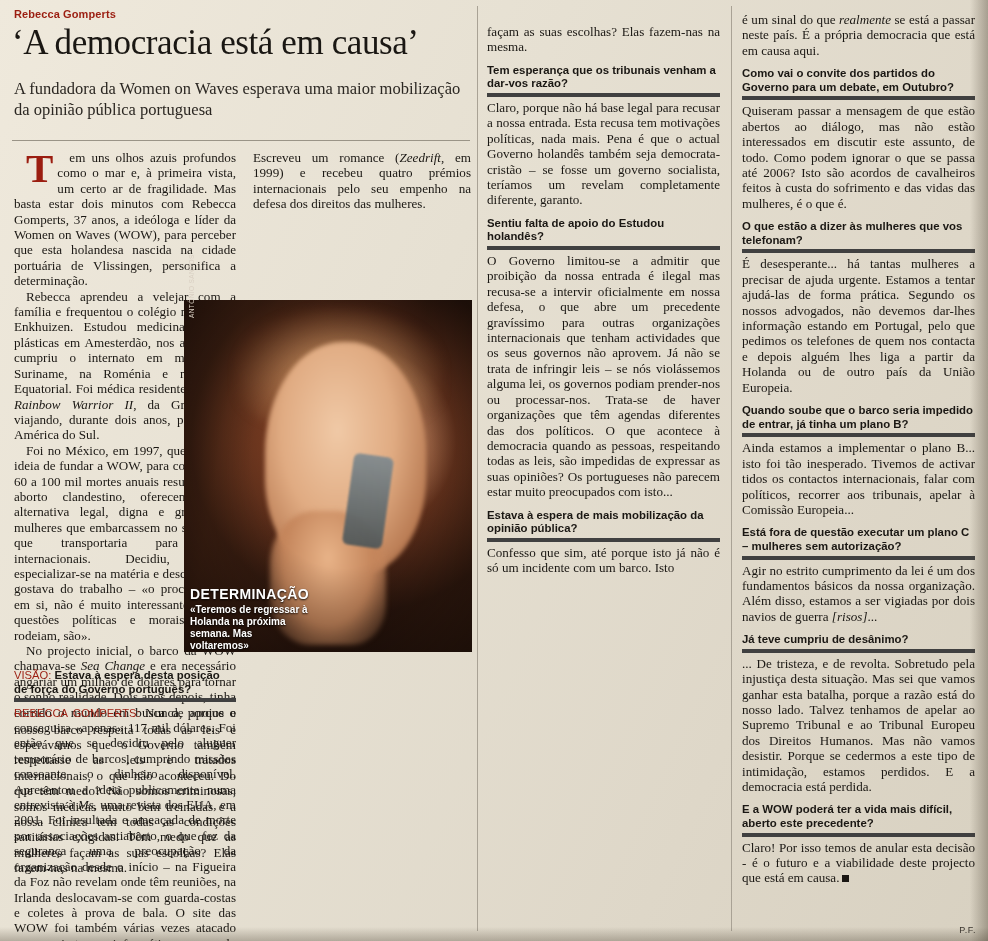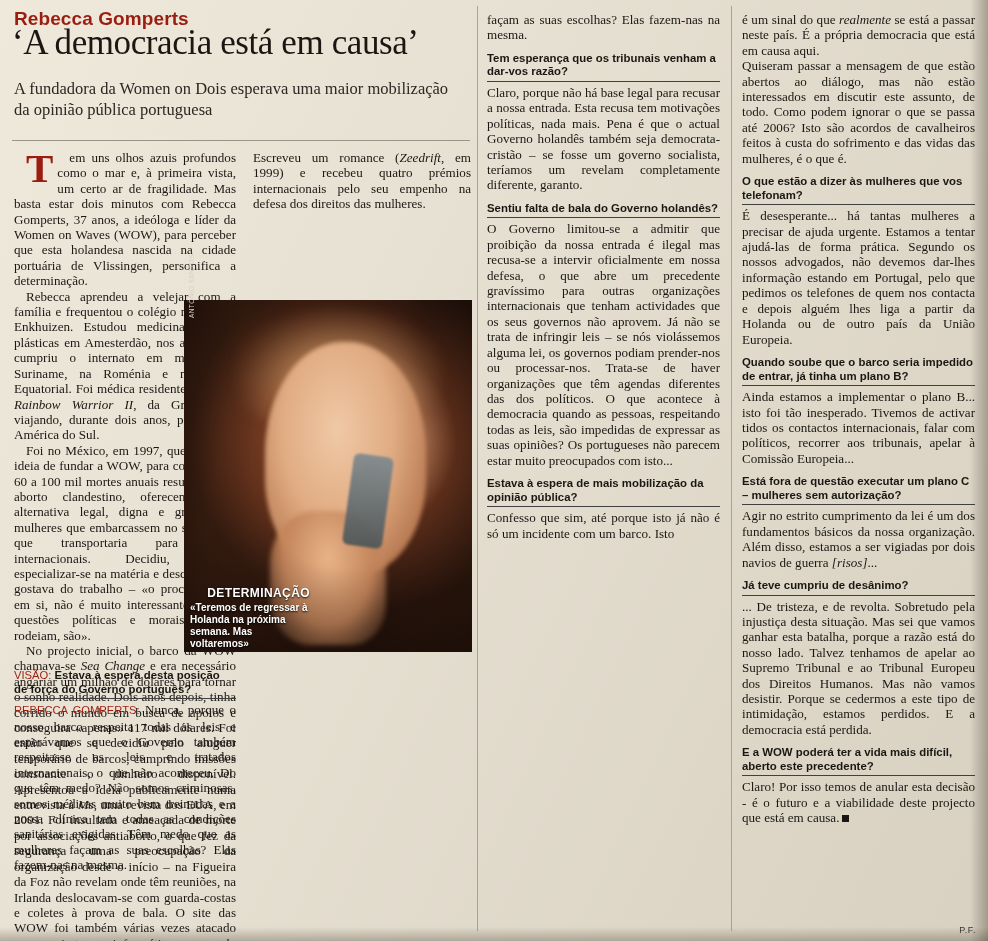--- a/index.html
+++ b/index.html
@@ -25,21 +25,21 @@
     pointer-events: none;
     z-index: 0;
   }
   .page > * { position: relative; z-index: 1; }
 
   .kicker {
     position: absolute;
     left: 14px; top: 8px;
     font-family: "Liberation Sans", sans-serif;
     font-weight: bold;
-    font-size: 19px;
+    font-size: 11px;
     color: #9b1d10;
     letter-spacing: .1px;
   }
   .headline {
     position: absolute;
     left: 12px; top: 24px;
     width: 470px;
     font-family: "Liberation Serif", serif;
     font-weight: normal;
     font-size: 35px;
@@ -170,48 +170,47 @@
   .caption {
     position: absolute;
     left: 190px; top: 586px;
     width: 120px;
     font-family: "Liberation Sans", sans-serif;
     color: #ffffff;
     text-shadow: 0 1px 2px rgba(0,0,0,.9);
   }
   .caption .cap-title {
     font-weight: bold;
-    font-size: 12px;
+    font-size: 14px;
     letter-spacing: .4px;
     margin-bottom: 2px;
-    text-align: right;
   }
   .caption .cap-text {
     font-weight: bold;
     font-size: 10px;
     line-height: 12px;
   }
 
   
   #col1c { left: 14px; top: 660px; width: 222px; }
   #col1d { left: 253px; top: 660px; width: 218px; }
 
   
-  #col2a { left: 487px; top: 12px; width: 233px; }
+  #col2a { left: 487px; top: 24px; width: 233px; }
   
   #col3a { left: 742px; top: 12px; width: 233px; }
   .q-block { margin-top: 9px; }
   .q-block .q-underline {
     font-family: "Liberation Sans", sans-serif;
     font-weight: bold;
     font-size: 11.4px;
     line-height: 13.6px;
     text-align: left;
     text-indent: 0;
-    border-bottom: 1px solid #404040;
+    border-bottom: 4px solid #404040;
     padding-bottom: 2px;
     margin-bottom: 3px;
   }
   .speaker {
     font-family: "Liberation Sans", sans-serif;
     font-weight: normal;
     font-size: 11.2px;
     color: #9b1d10;
   }
   em { }
@@ -247,21 +246,21 @@
     pointer-events: none;
   }
 </style>
 </head>
 <body>
 
 <div class="page">
 
   <div class="kicker">Rebecca Gomperts</div>
   <div class="headline">‘A democracia está em causa’</div>
-  <div class="standfirst">A fundadora da Women on Dois esperava uma maior mobilização da opinião pública portuguesa</div>
+  <div class="standfirst">A fundadora da Women on Waves esperava uma maior mobilização da opinião pública portuguesa</div>
   <div class="rule-top"></div>
 
   <div class="vrule v1"></div>
   <div class="vrule v2"></div>
 
   <div class="col" id="col1a">
     <p class="dropcap-para">
       <span class="dropcap">T</span><span>em uns olhos azuis profundos como o mar e, à primeira vista, um certo ar de fragilidade. Mas basta estar dois minutos com Rebecca Gomperts, 37 anos, a ideóloga e líder da Women on Waves (WOW), para perceber que esta holandesa nascida na cidade portuária de Vlissingen, personifica a determinação.</span>
     </p>
     <p><span>Rebecca aprendeu a velejar com a família e frequentou o colégio náutico de Enkhuizen. Estudou medicina e artes plásticas em Amesterdão, nos anos 80, e cumpriu o internato em missão no Suriname, na Roménia e na Guiné Equatorial. Foi médica residente do navio </span><em>Rainbow Warrior II</em><span>, da Greenpeace, viajando, durante dois anos, por toda a América do Sul.</span></p>
@@ -299,31 +298,34 @@
     <p class="first"><span></span></p>
   </div>
 
   <div class="col" id="col2a">
     <p class="first"><span>façam as suas escolhas? Elas fazem-nas na mesma.</span></p>
     <div class="q-block">
       <div class="q-underline">Tem esperança que os tribunais venham a dar-vos razão?</div>
     </div>
     <p class="first"><span>Claro, porque não há base legal para recusar a nossa entrada. Esta recusa tem motivações políticas, nada mais. Pena é que o actual Governo holandês também seja democrata-cristão – se fosse um governo socialista, teríamos um revelam completamente diferente, garanto.</span></p>
     <div class="q-block">
-      <div class="q-underline">Sentiu falta de bala do Governo holandês?</div>
+      <div class="q-underline">Sentiu falta de apoio do Estudou holandês?</div>
     </div>
     <p class="first"><span>O Governo limitou-se a admitir que proibição da nossa entrada é ilegal mas recusa-se a intervir oficialmente em nossa defesa, o que abre um precedente gravíssimo para outras organizações internacionais que tenham actividades que os seus governos não aprovem. Já não se trata de infringir leis – se nós violássemos alguma lei, os governos podiam prender-nos ou processar-nos. Trata-se de haver organizações que têm agendas diferentes das dos políticos. O que acontece à democracia quando as pessoas, respeitando todas as leis, são impedidas de expressar as suas opiniões? Os portugueses não parecem estar muito preocupados com isto...</span></p>
     <div class="q-block">
       <div class="q-underline">Estava à espera de mais mobilização da opinião pública?</div>
     </div>
     <p class="first"><span>Confesso que sim, até porque isto já não é só um incidente com um barco. Isto</span></p>
   </div>
 
   <div class="col" id="col3a">
     <p class="first"><span>é um sinal do que </span><em>realmente</em><span> se está a passar neste país. É a própria democracia que está em causa aqui.</span></p>
+    <div class="q-block">
+      <div class="q-underline">Como vai o convite dos partidos do Governo para um debate, em Outubro?</div>
+    </div>
     <p class="first"><span>Quiseram passar a mensagem de que estão abertos ao diálogo, mas não estão interessados em discutir este assunto, de todo. Como podem ignorar o que se passa até 2006? Isto são acordos de cavalheiros feitos à custa do sofrimento e das vidas das mulheres, é o que é.</span></p>
     <div class="q-block">
       <div class="q-underline">O que estão a dizer às mulheres que vos telefonam?</div>
     </div>
     <p class="first"><span>É desesperante... há tantas mulheres a precisar de ajuda urgente. Estamos a tentar ajudá-las de forma prática. Segundo os nossos advogados, não devemos dar-lhes informação estando em Portugal, pelo que pedimos os telefones de quem nos contacta e depois alguém lhes liga a partir da Holanda ou de outro país da União Europeia.</span></p>
     <div class="q-block">
       <div class="q-underline">Quando soube que o barco seria impedido de entrar, já tinha um plano B?</div>
     </div>
     <p class="first"><span>Ainda estamos a implementar o plano B... isto foi tão inesperado. Tivemos de activar tidos os contactos internacionais, falar com políticos, recorrer aos tribunais, apelar à Comissão Europeia...</span></p>
     <div class="q-block">

